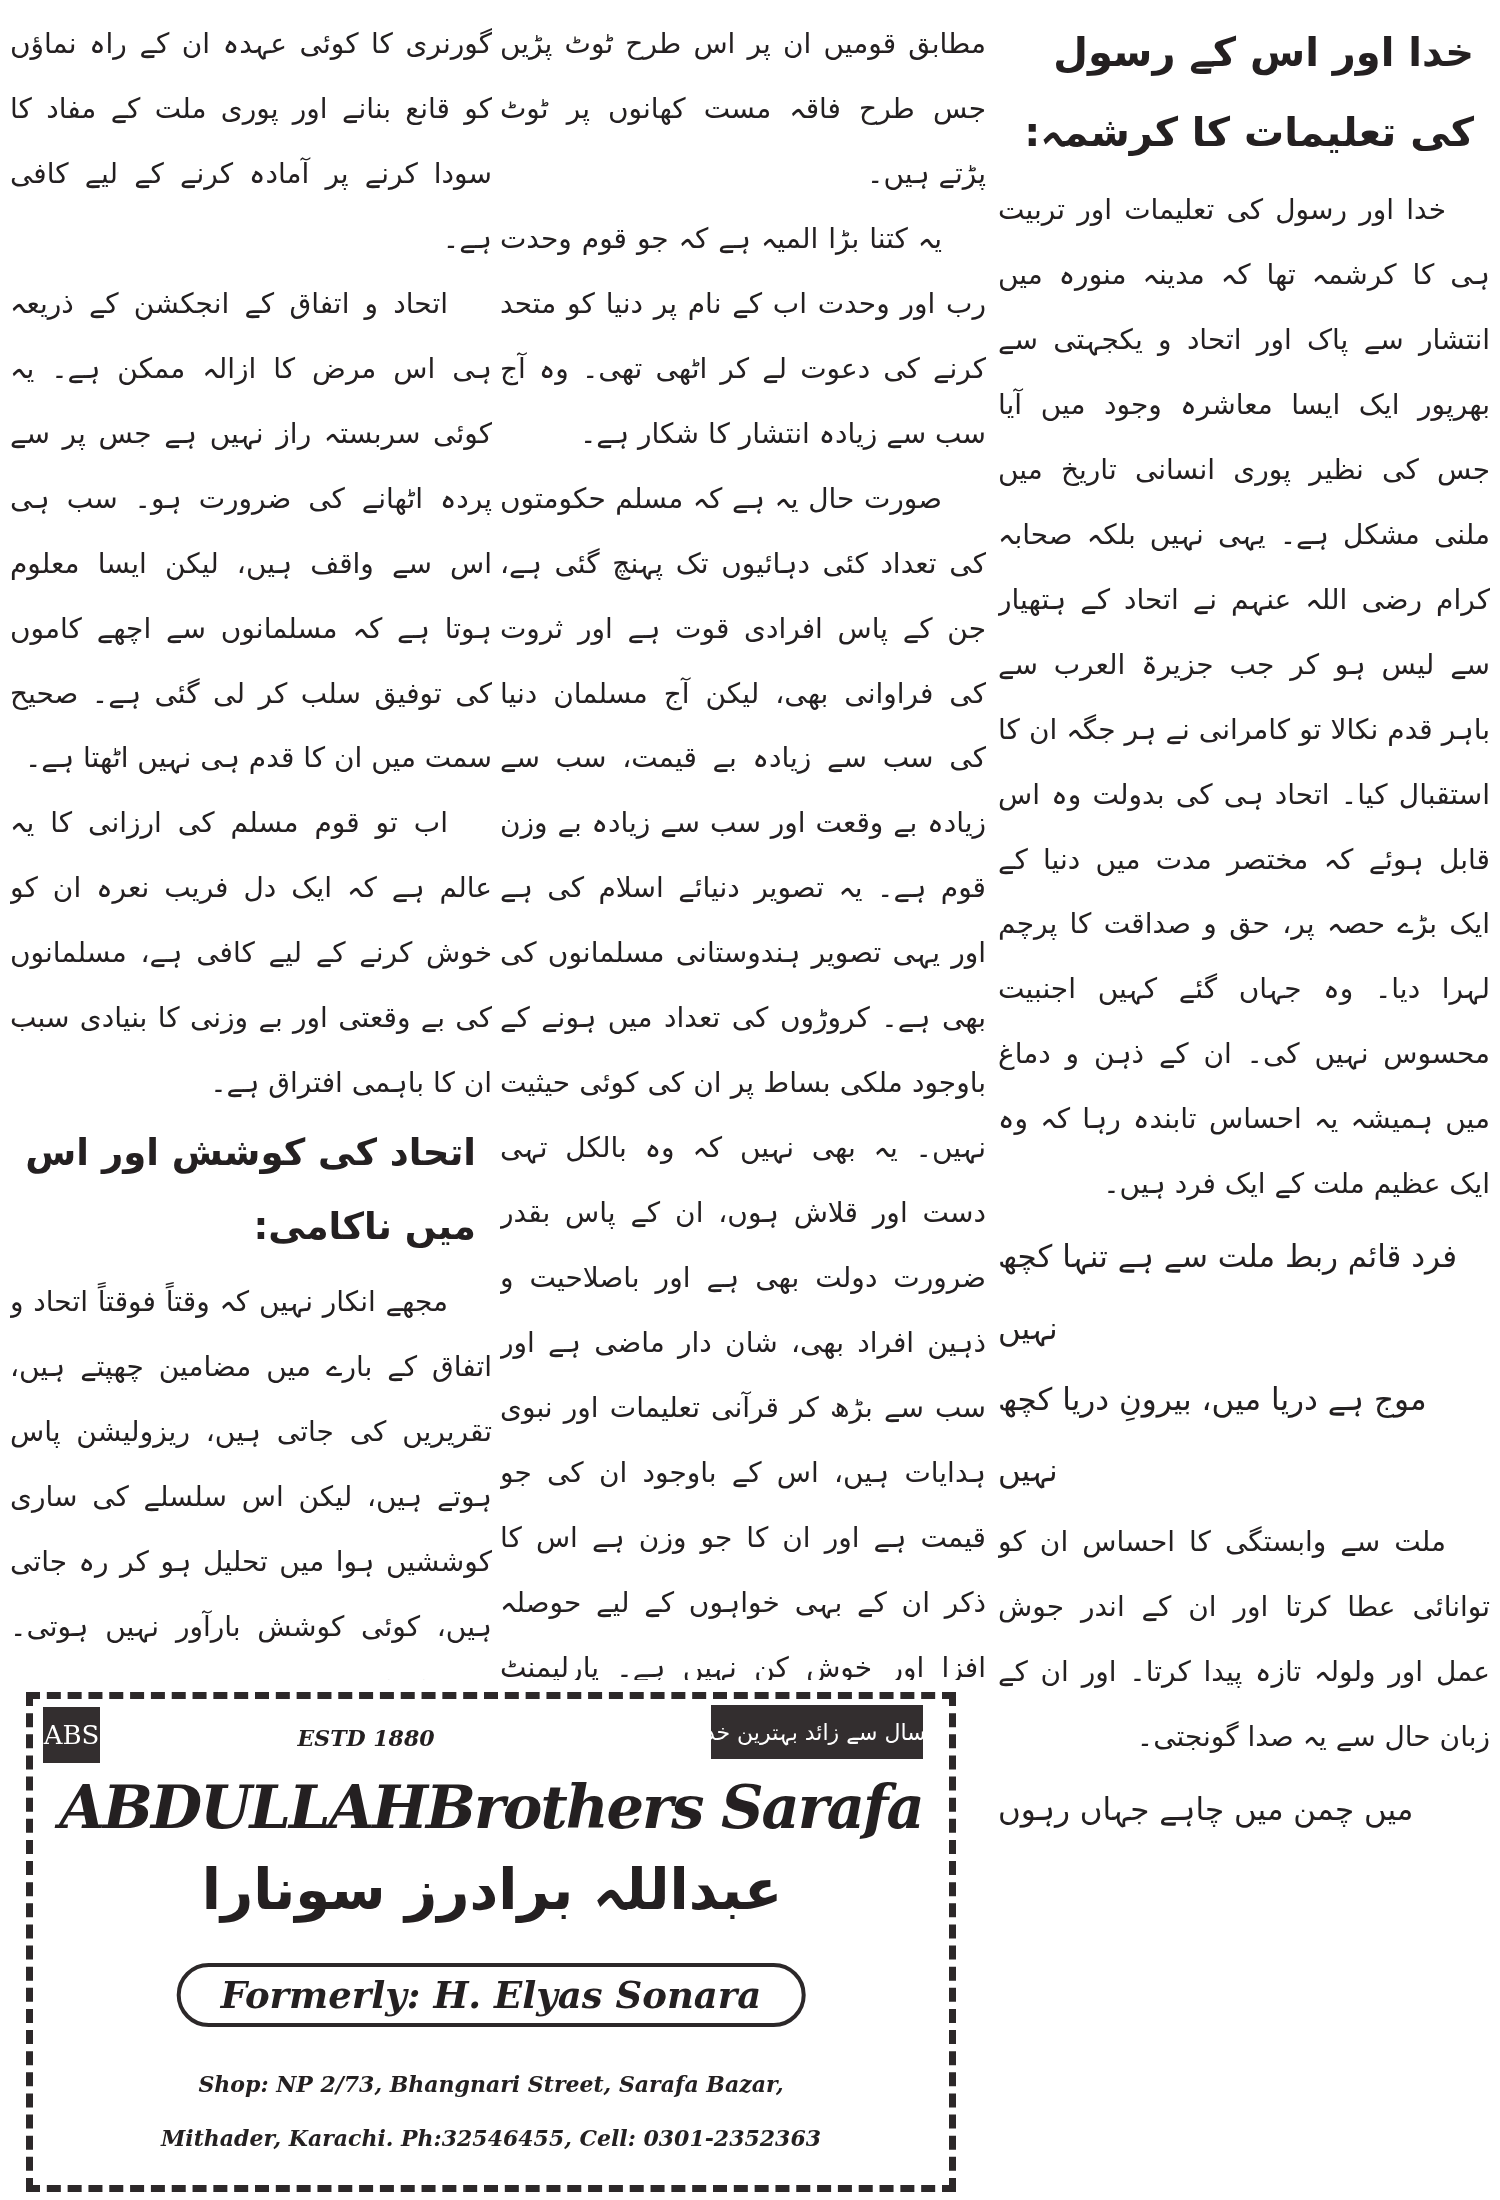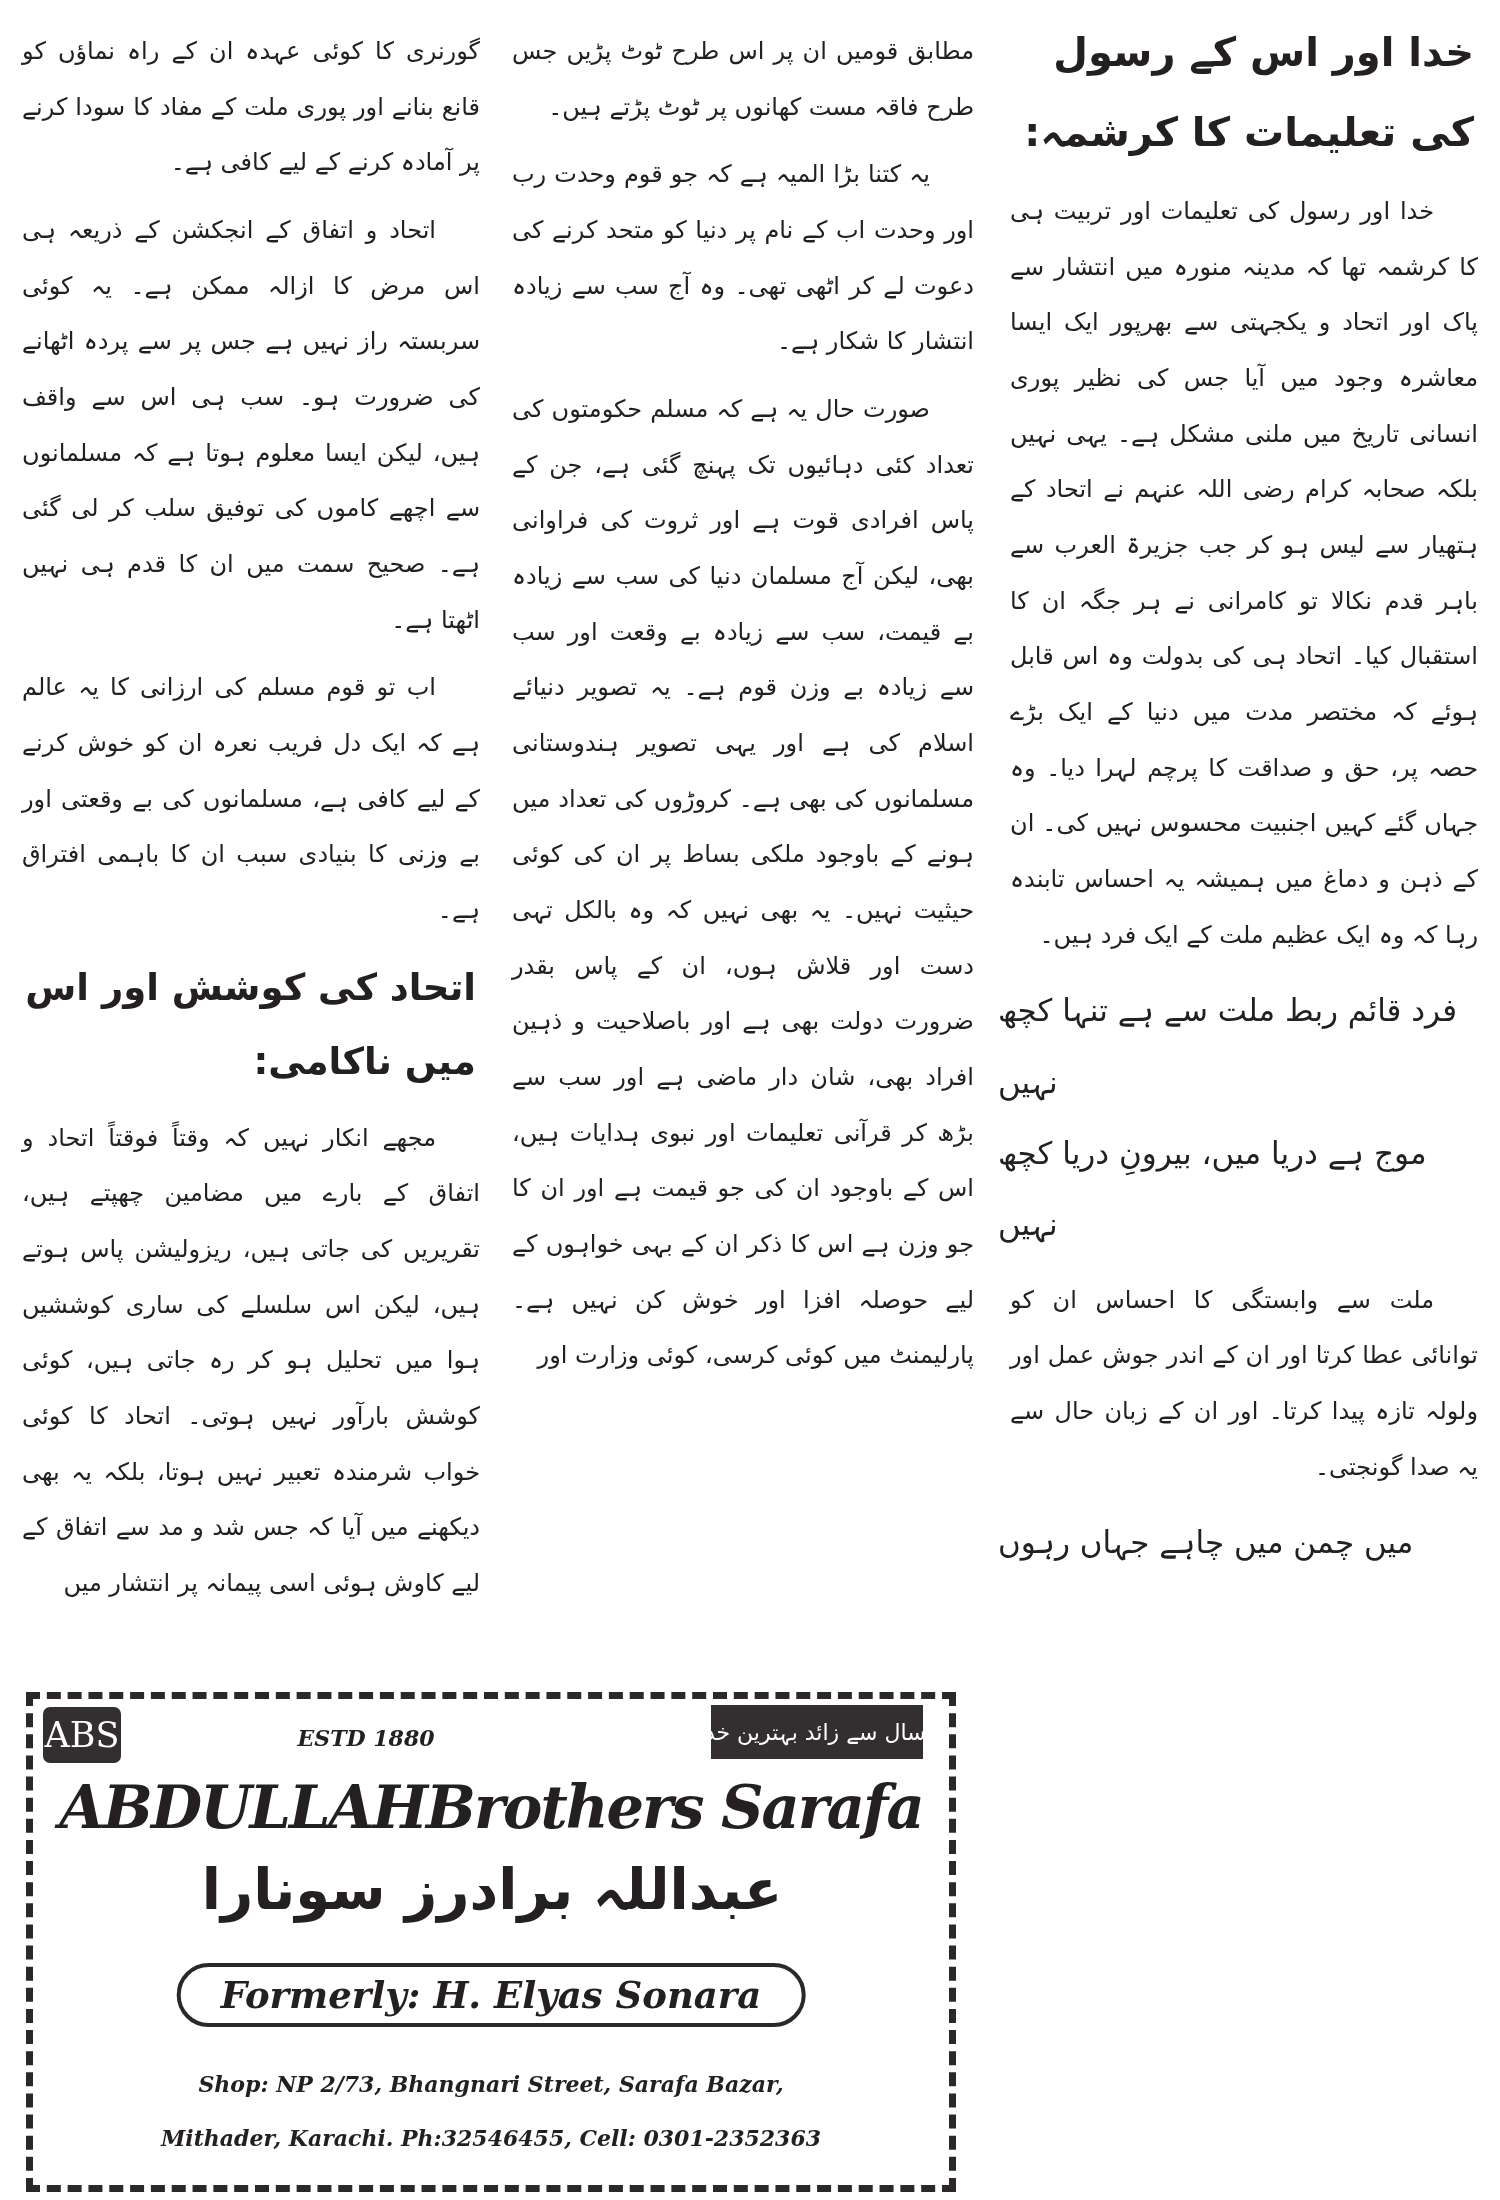--- a/index.html
+++ b/index.html
@@ -20,45 +20,45 @@
   .col-right{right:10px;width:492px;height:2180px;}
   .col-mid{left:500px;width:486px;height:1668px;}
   .col-left{left:10px;width:482px;height:1668px;}
   .head{
     font-size:40px;font-weight:bold;
     line-height:2.0;margin:0 16px 6px 0;
     text-align:right;
   }
   .head-sm{font-size:37px;}
   .body{
-    font-size:24px;line-height:2.32;
-    margin:12px;text-align:justify;
+    font-size:28px;line-height:2.32;
+    margin:0;text-align:justify;
     text-align-last:right;
   }
   .indent{text-indent:44px;}
   .verse{
     text-align:center;
     font-size:31px;line-height:2.3;
     margin:4px 0;
   }
   .verse div{text-align:left;}
   
   .ad{
     position:absolute;left:26px;top:1692px;
     width:916px;height:486px;
     border:7px dashed #2c2829;
     background:#ffffff;
   }
   .ad-abs{
     position:absolute;top:8px;left:10px;
-    width:78px;height:56px;
+    width:57px;height:56px;
     background:#332e2f;color:#ffffff;
     font-family:"DejaVu Serif","Liberation Serif",serif;
-    font-size:35px;
-    display:flex;align-items:center;justify-content:center;border-radius:7px;
+    font-size:26px;
+    display:flex;align-items:center;justify-content:center;
   }
   .ad-estd{
     position:absolute;top:26px;left:0;right:250px;
     text-align:center;
     font-family:"DejaVu Serif","Liberation Serif",serif;
     font-style:italic;font-weight:bold;font-size:22px;
   }
   .ad-banner{
     position:absolute;top:6px;right:26px;
     width:212px;height:54px;

